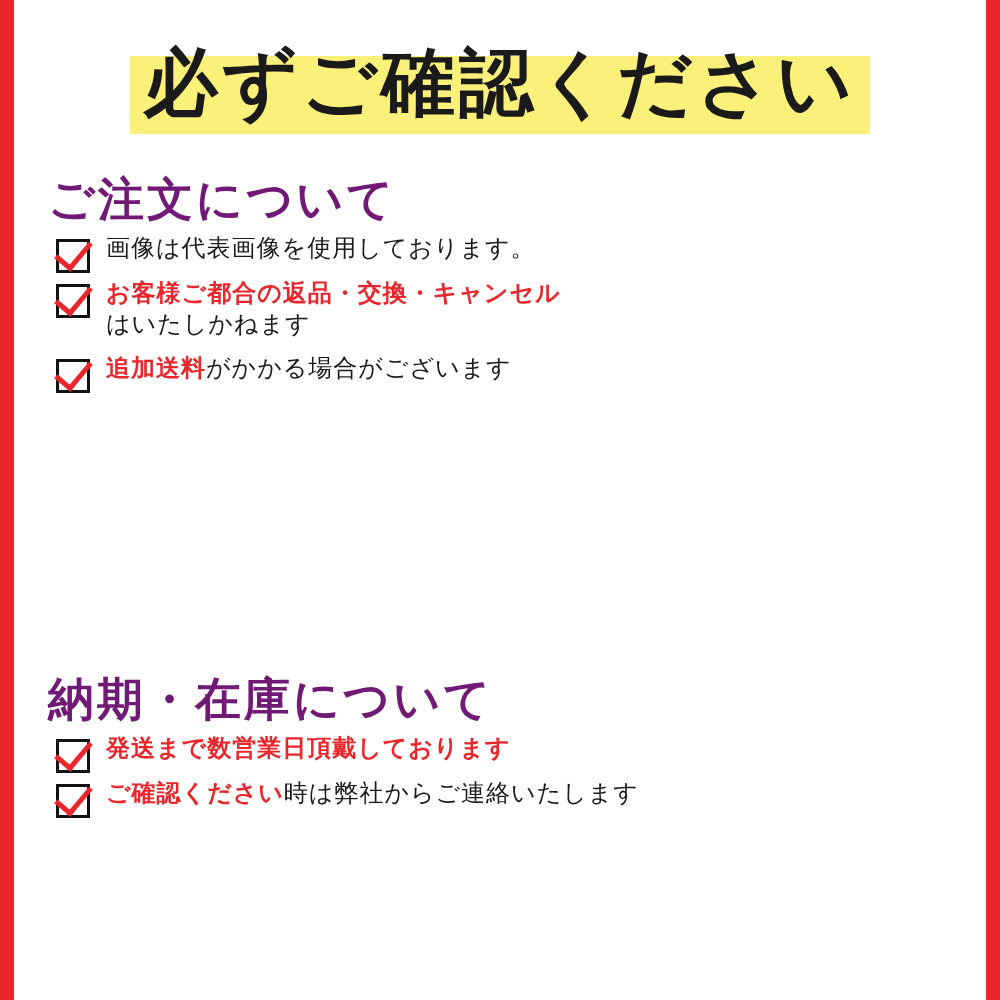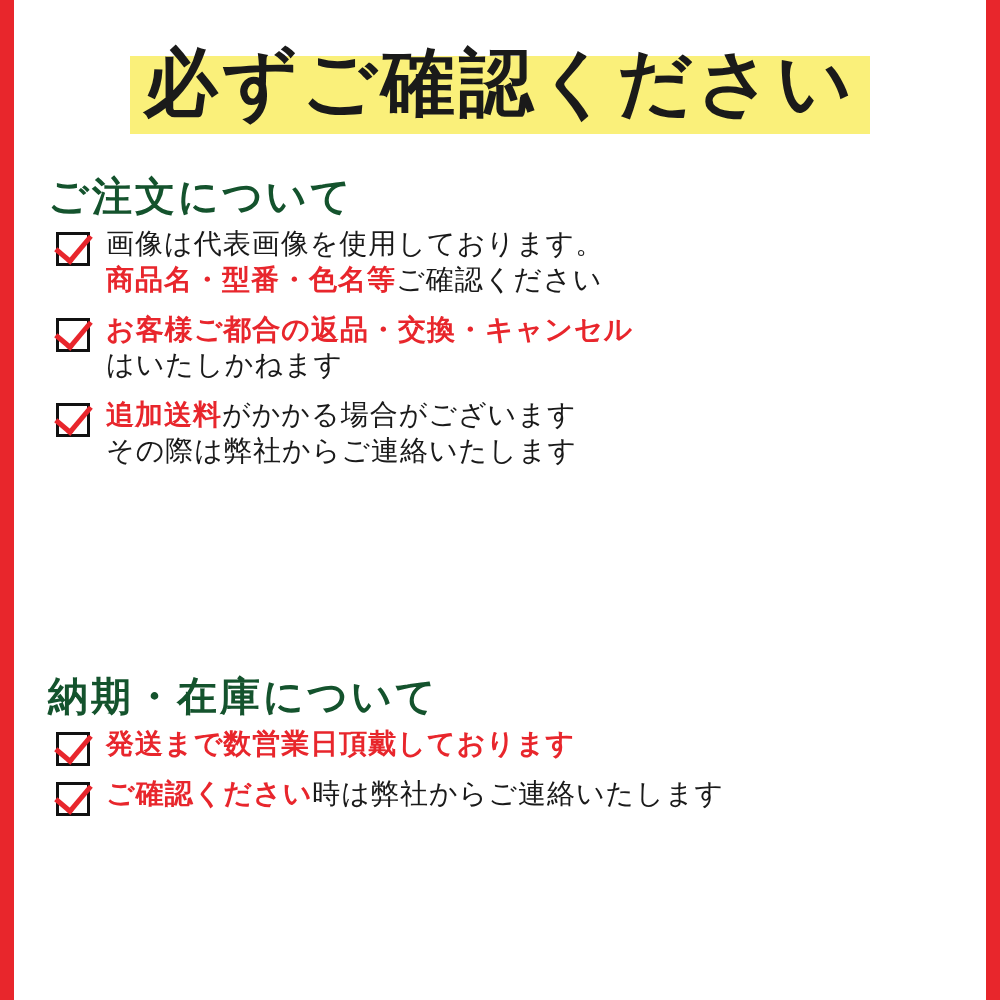--- a/index.html
+++ b/index.html
@@ -72,23 +72,23 @@
     line-height: 1.3;
     font-family: "DejaVu Sans", "Liberation Sans", sans-serif;
   }
 
   .section {
     position: absolute;
     left: 34px;
     width: 920px;
   }
   .section-heading {
-    font-size: 40px;
+    font-size: 46px;
     font-weight: bold;
-    color: #14532d;
+    color: #701a75;
     letter-spacing: 3px;
     line-height: 1.2;
     margin: 0 0 6px 0;
   }
 
   .item {
     position: relative;
     padding-left: 58px;
     margin-bottom: 14px;
   }
@@ -106,21 +106,21 @@
     position: absolute;
     left: 4px;
     top: -8px;
     width: 16px;
     height: 30px;
     border-right: 5px solid #e8262c;
     border-bottom: 5px solid #e8262c;
     transform: rotate(40deg);
   }
   .line {
-    font-size: 28px;
+    font-size: 24px;
     line-height: 1.28;
     color: #1a1a1a;
     letter-spacing: 1px;
     white-space: nowrap;
   }
   .line.small {
     font-size: 26px;
     letter-spacing: 0px;
   }
   .red { color: #e8262c; font-weight: bold; }
@@ -148,42 +148,36 @@
     </div>
 
     <div class="section" id="order-section">
       <div class="section-heading">ご注文について</div>
 
       <div class="item">
         <span class="check-icon"></span>
         <div class="line">
           <span class="blk">画像は代表画像を使用しております。</span>
         </div>
-        <div class="line">
-          <span class="red">商品名・型番・色名等</span><span class="blk">ご確認ください</span>
-        </div>
       </div>
 
       <div class="item">
         <span class="check-icon"></span>
         <div class="line">
           <span class="red">お客様ご都合の返品・交換・キャンセル</span>
         </div>
         <div class="line">
           <span class="blk">はいたしかねます</span>
         </div>
       </div>
 
       <div class="item">
         <span class="check-icon"></span>
         <div class="line">
           <span class="red">追加送料</span><span class="blk">がかかる場合がございます</span>
-        </div>
-        <div class="line">
-          <span class="blk">その際は弊社からご連絡いたします</span>
         </div>
       </div>
     </div>
 
     <div class="section" id="delivery-section">
       <div class="section-heading">納期・在庫について</div>
 
       <div class="item">
         <span class="check-icon"></span>
         <div class="line">

